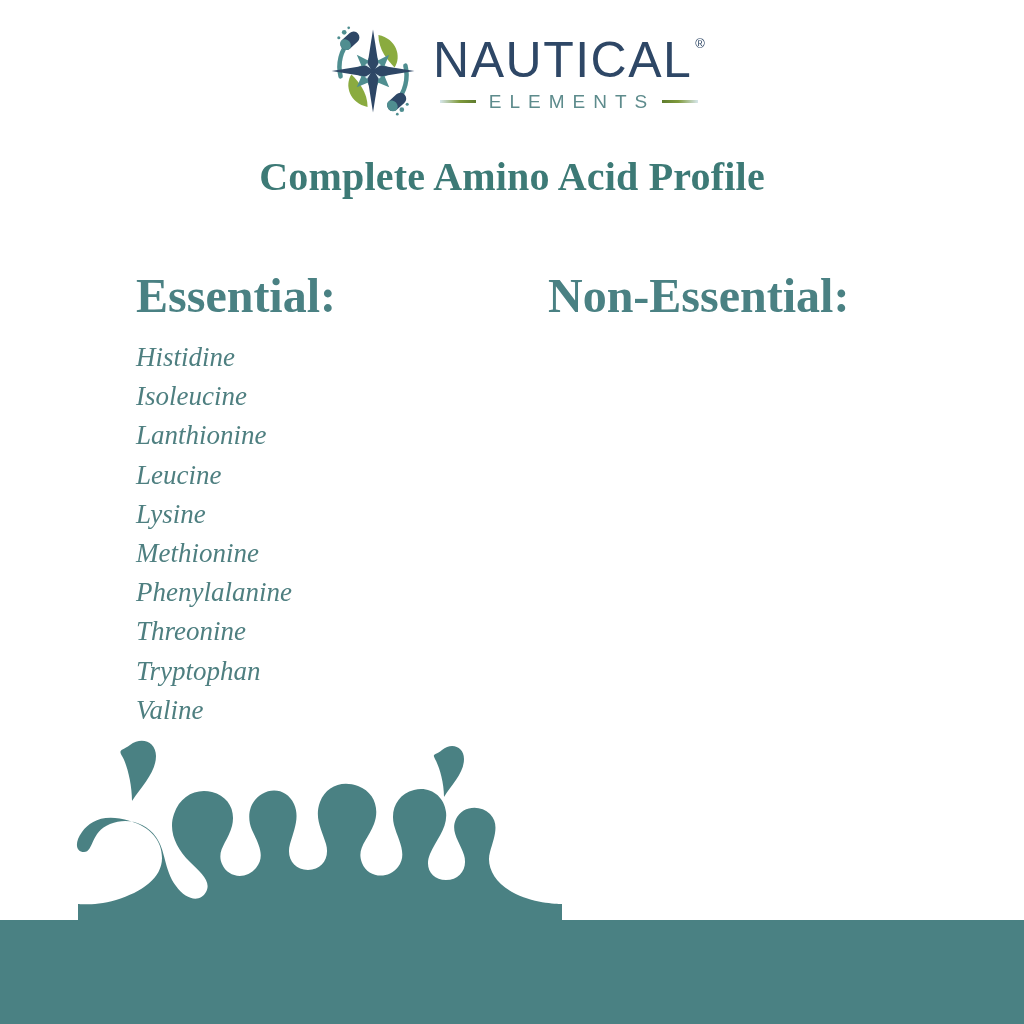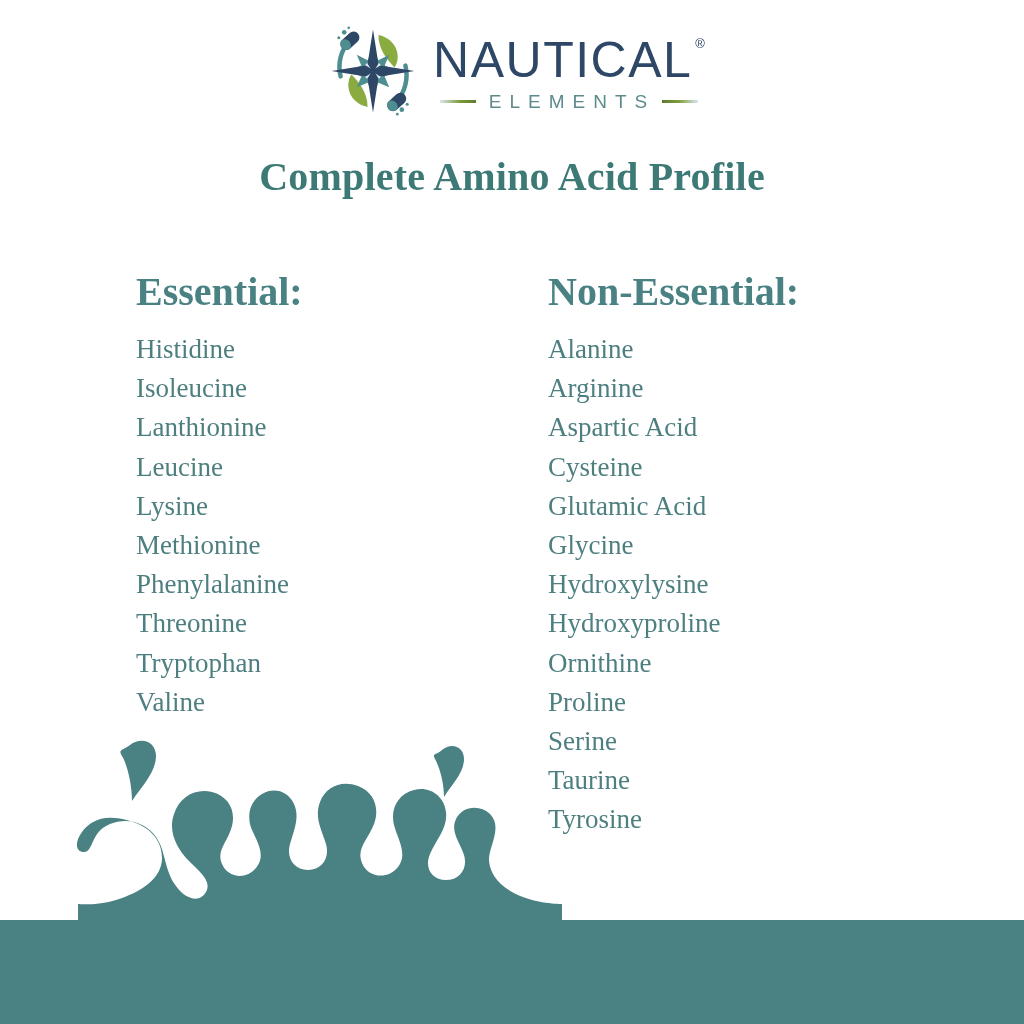--- a/index.html
+++ b/index.html
@@ -146,30 +146,31 @@
   .col {
     position: absolute;
     top: 0;
   }
   .col-essential { left: 136px; }
   .col-nonessential { left: 548px; }
 
   .col-title {
     font-family: "Liberation Serif", serif;
     font-weight: bold;
-    font-size: 40px;
+    font-size: 48px;
     line-height: 1.0;
     color: #4a8183;
     margin: 0 0 18px 0;
     white-space: nowrap;
   }
   .col-list {
     list-style: none;
     margin: 0;
     padding: 0;
+    font-style: italic;
   }
   .col-list li {
     font-family: "Liberation Serif", serif;
     font-size: 27px;
     line-height: 39.2px;
     color: #4e7f80;
     white-space: nowrap;
   }
 </style>
 </head>
@@ -245,35 +246,20 @@
           <li>Methionine</li>
           <li>Phenylalanine</li>
           <li>Threonine</li>
           <li>Tryptophan</li>
           <li>Valine</li>
         </ul>
     </div>
 
     <div class="col col-nonessential">
       <h2 class="col-title">Non-Essential:</h2>
-      <ul class="col-list">
-          <li>Alanine</li>
-          <li>Arginine</li>
-          <li>Aspartic Acid</li>
-          <li>Cysteine</li>
-          <li>Glutamic Acid</li>
-          <li>Glycine</li>
-          <li>Hydroxylysine</li>
-          <li>Hydroxyproline</li>
-          <li>Ornithine</li>
-          <li>Proline</li>
-          <li>Serine</li>
-          <li>Taurine</li>
-          <li>Tyrosine</li>
-        </ul>
     </div>
 
   </div>
 
   <div class="splash">
     <svg viewBox="0 0 500 230" xmlns="http://www.w3.org/2000/svg" preserveAspectRatio="none">
 
       <path d="M60 45 C72 36 86 42 86 56 C86 72 72 86 62 101 C62 82 56 62 52 56 C48 49 52 51 60 45 Z" fill="#4a8183"></path>
 
       <path d="M372 50 C382 42 394 47 394 59 C394 73 382 84 374 97 C374 80 368 64 365 59 C362 53 365 56 372 50 Z" fill="#4a8183"></path>

